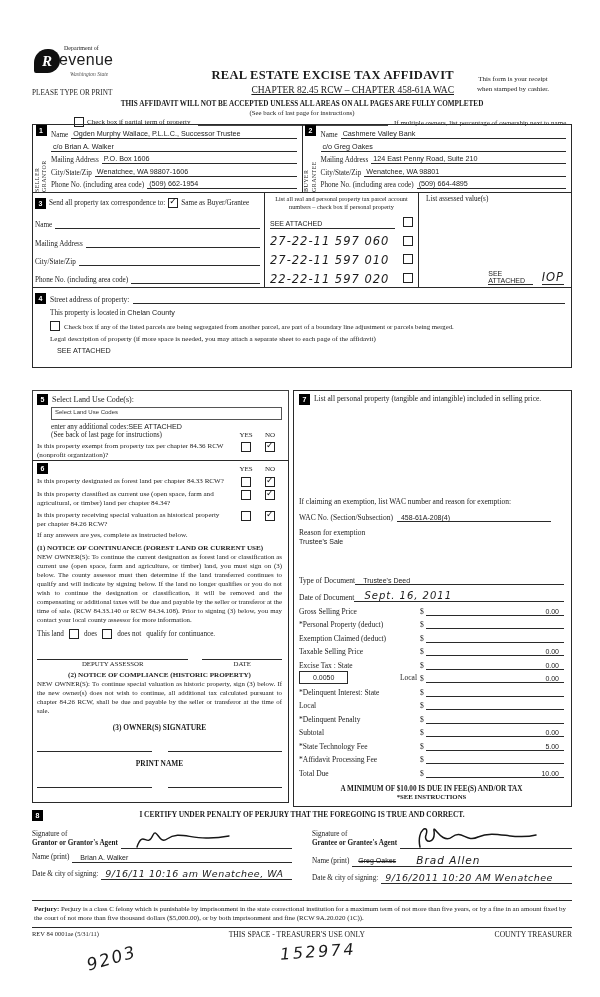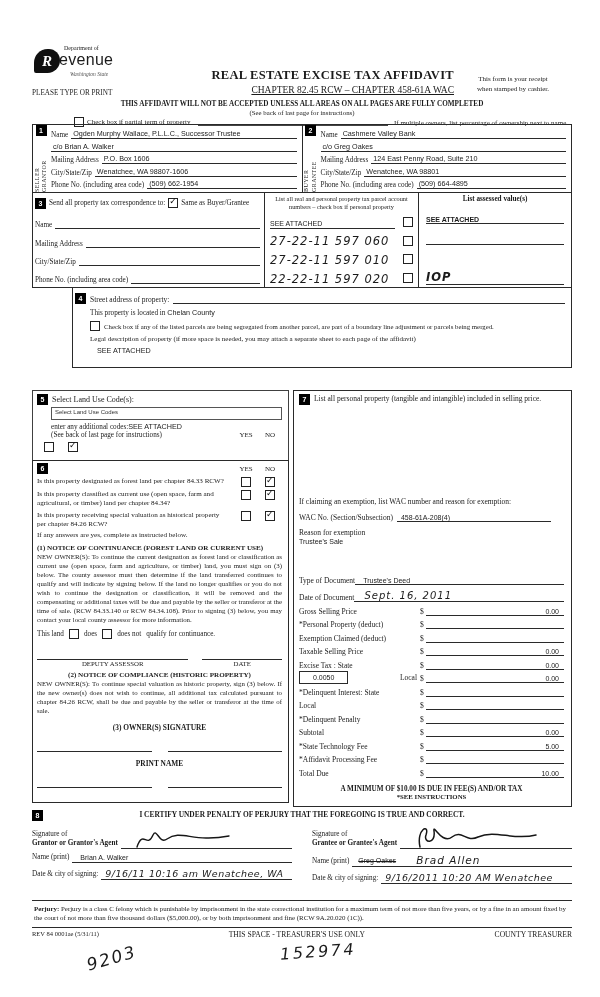--- a/index.html
+++ b/index.html
@@ -63,28 +63,28 @@
   .s3head { display:flex; align-items:center; gap:3px; font-size:7.2px; height:16px; }
   .sec3-left .frow { flex:1; font-size:7.2px; }
   .sec3-mid { width:155px; border-left:1px solid #2a2a2a; border-right:1px solid #2a2a2a;
               box-sizing:border-box; padding:2px 5px; display:flex; flex-direction:column; }
   .colhead { font-size:6.3px; text-align:center; line-height:1.25; }
   .prow { flex:1; display:flex; align-items:flex-end; gap:8px; }
   .prow .pval { flex:1; }
   .pval.typed { font-size:7px; border-bottom:1px solid #2a2a2a; padding-bottom:1px; }
   .pval.hwv { font-size:11.5px; letter-spacing:1px; line-height:1; }
   .prow .cb { margin-bottom:2px; }
-  .sec3-right { flex:1; padding:2px 7px; display:flex; flex-direction:column;font-weight:bold; }
+  .sec3-right { flex:1; padding:2px 7px; display:flex; flex-direction:row; }
   .arow { flex:1; display:flex; align-items:flex-end; }
   .arow .aval { flex:1; }
   .aval.u { border-bottom:1px solid #2a2a2a; }
   .aval .hwv { font-size:11.5px; letter-spacing:1px; }
 
   .sec4 { border:1px solid #2a2a2a; border-top:none; height:80px; box-sizing:border-box;
-          padding:3px 6px 0 2px;margin-left:40px; }
+          padding:3px 6px 0 2px; }
   .s4row1 { display:flex; align-items:flex-end; gap:4px; height:13px; }
   .s4row2 { margin:4px 0 0 15px; font-size:7.2px; }
   .s4row3 { margin:4px 0 0 15px; display:flex; gap:4px; align-items:center; font-size:6.8px; }
   .s4row4 { margin:4px 0 0 15px; font-size:7px; }
   .s4row5 { margin:3px 0 0 22px; font-size:7.2px; }
 
   
   #leftcol { position:absolute; left:32px; top:390px; width:257px; }
   .box5 { border:1px solid #404040; box-sizing:border-box; height:71px; padding:3px 6px 2px 4px; }
   .b5t { display:flex; align-items:center; gap:4px; font-size:8px; }
@@ -363,20 +363,21 @@
         <span class="val sans">SEE ATTACHED</span>
       </div>
       <div class="b5mid">
         <span>(See back of last page for instructions)</span>
         <span class="ynhead">
           <span>YES</span>
           <span>NO</span>
         </span>
       </div>
       <div class="qrow">
+        <span class="qtext">Is this property exempt from property tax per chapter 84.36 RCW (nonprofit organization)?</span>
         <span class="qcb"><span class="cb"></span></span>
         <span class="qcb"><span class="cb checked"></span></span>
       </div>
     </div>
 
     <div class="box6">
       <div class="b6head">
         <span class="badge">6</span>
         <span class="ynhead">
           <span>YES</span>

